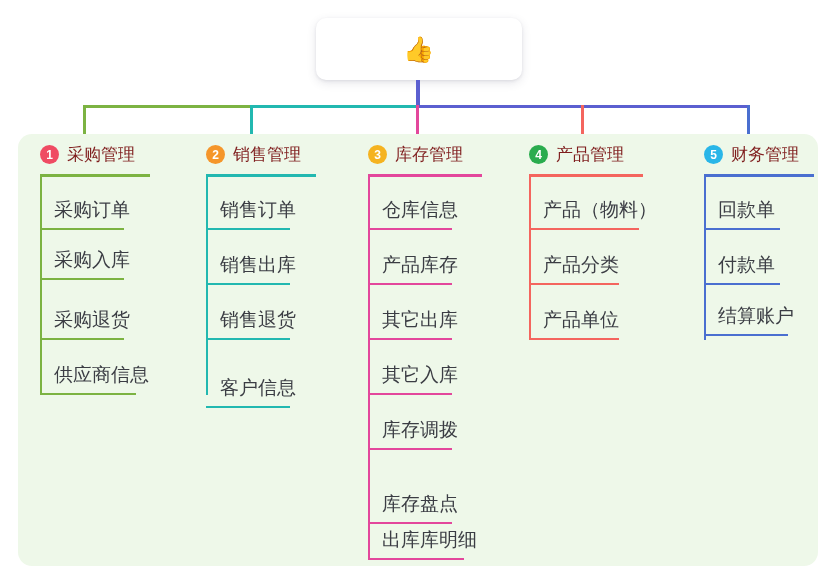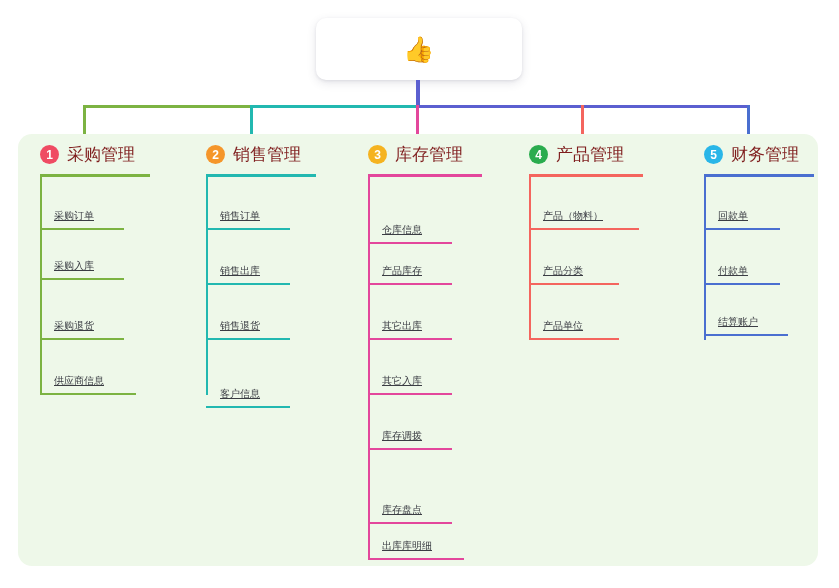--- a/index.html
+++ b/index.html
@@ -44,21 +44,21 @@
     display:flex;align-items:center;justify-content:center;
     color:#ffffff;font-size:12px;line-height:1;font-weight:bold;
     flex:0 0 auto;
   }
   .head-label{font-size:17px;color:#7f1d1d;}
   .head-rule{position:absolute;left:0;top:40px;height:3px;}
   .spine{position:absolute;top:43px;width:2px;}
   .item{position:absolute;}
   .item-label{
     position:absolute;left:14px;bottom:7px;
-    font-size:10px;color:#3b3d44;white-space:nowrap;text-decoration:underline;
+    font-size:19px;color:#3b3d44;white-space:nowrap;
   }
   .item-rule{position:absolute;left:0;bottom:0;height:2px;}
 </style>
 </head>
 <body>
 
 <div class="stage">
 
   <div class="title-card">
     <span class="title-emoji">👍</span>
@@ -127,21 +127,21 @@
             <div class="item-rule" style="width: 84px; background: rgb(34, 184, 176);"></div>
           </div>
         </div>
         <div class="col" style="left: 350px;">
           <div class="col-head">
             <span class="badge" style="background: rgb(245, 179, 32);">3</span>
             <span class="head-label">库存管理</span>
           </div>
           <div class="head-rule" style="width: 114px; background: rgb(227, 71, 156);"></div>
           <div class="spine" style="height: 383px; background: rgb(227, 71, 156);"></div>
-          <div class="item" style="top: 66px; height: 30px; width: 104px; margin-top: 14px;">
+          <div class="item" style="top: 66px; height: 30px; width: 104px;">
             <span class="item-label">仓库信息</span>
             <div class="item-rule" style="width: 84px; background: rgb(227, 71, 156);"></div>
           </div>
           <div class="item" style="top: 121px; height: 30px; width: 104px;">
             <span class="item-label">产品库存</span>
             <div class="item-rule" style="width: 84px; background: rgb(227, 71, 156);"></div>
           </div>
           <div class="item" style="top: 176px; height: 30px; width: 104px;">
             <span class="item-label">其它出库</span>
             <div class="item-rule" style="width: 84px; background: rgb(227, 71, 156);"></div>

